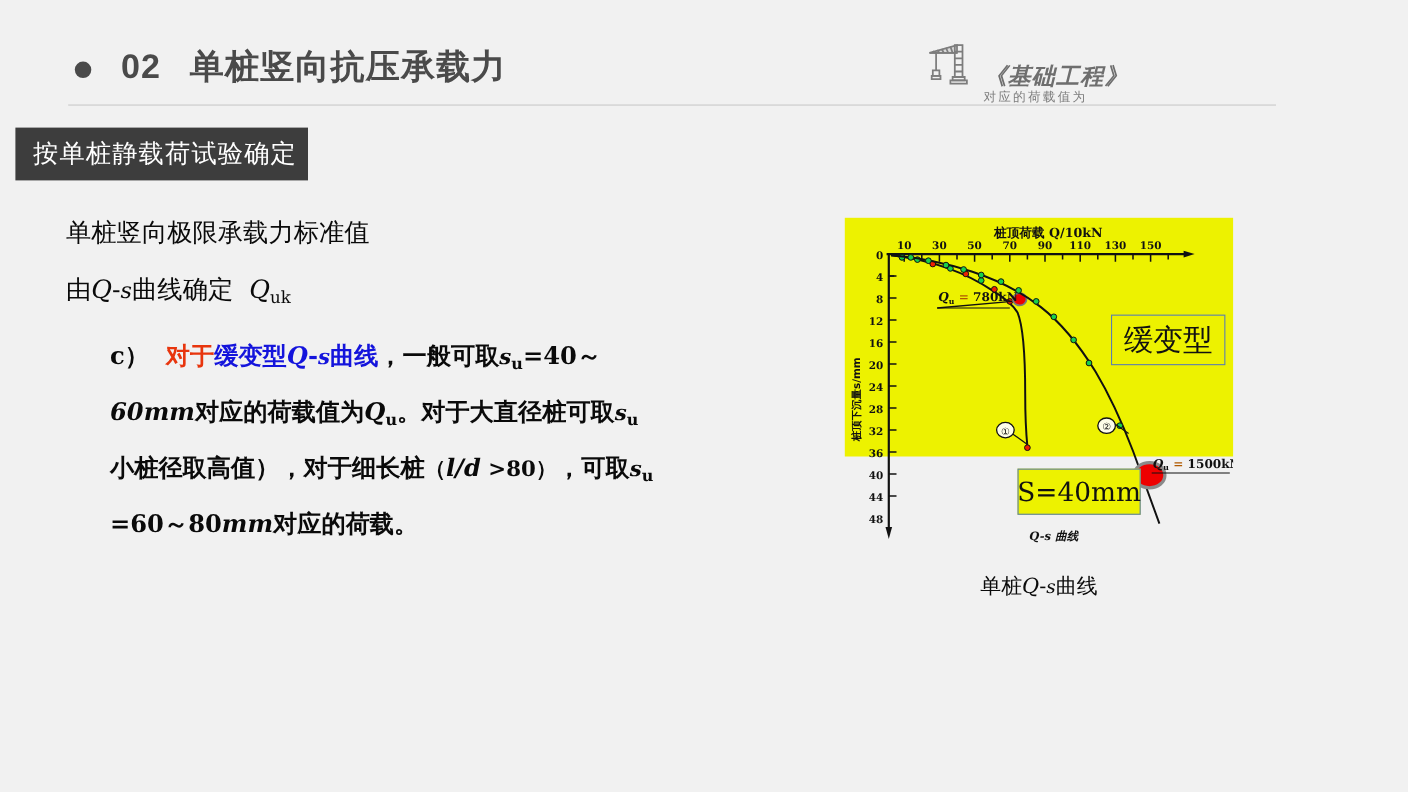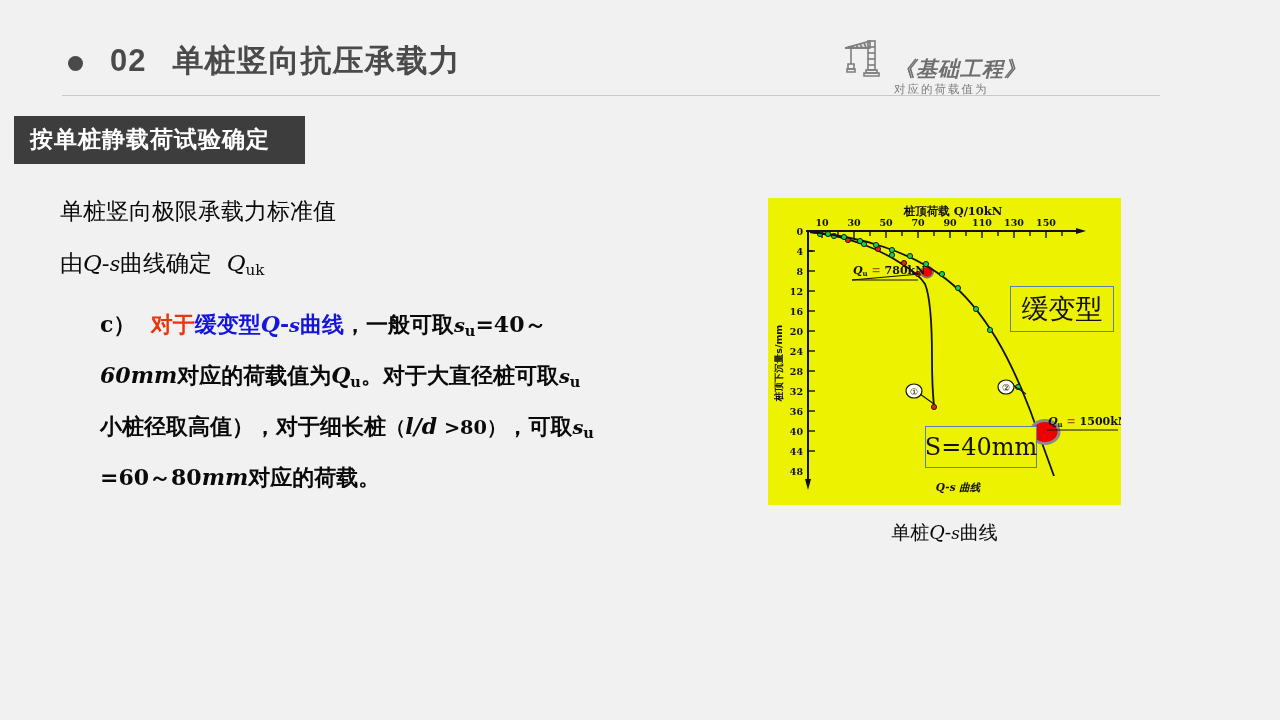--- a/index.html
+++ b/index.html
@@ -40,22 +40,22 @@
   }
   .logo-sub{
     font-family:"Liberation Sans","DejaVu Sans",sans-serif;
     font-size:11.5px;color:#7d7d7d;letter-spacing:2px;margin-top:5px;white-space:nowrap;
   }
 
   
   .sect-tag{
     position:absolute;left:14px;top:116px;
     background:#3d3d3d;color:#ffffff;
-    padding:8px 35px 9px 16px;
-    font-size:23px;font-weight:bold;
+    padding:8px 10px 9px 16px;
+    font-size:23px;font-weight:normal;
     letter-spacing:1px;white-space:nowrap;
     font-family:"Liberation Sans","DejaVu Sans",sans-serif;
   }
 
   
   .body-text{position:absolute;left:0;top:180px;width:760px;}
   .lead{
     font-family:"DejaVu Serif","Liberation Serif",serif;
     font-size:23px;color:#0a0a0a;white-space:nowrap;
   }
@@ -70,21 +70,21 @@
     font-weight:bold;
   }
   .para .ln{display:block;white-space:nowrap;}
   .red{color:#e8350d;}
   .blue{color:#1414dc;}
   em.it{font-style:italic;}
   .sub{font-size:0.66em;vertical-align:-0.28em;font-style:normal;}
   .small{font-size:0.88em;}
 
   
-  .fig{position:absolute;left:768px;top:198px;width:353px;height:307px;}
+  .fig{position:absolute;left:768px;top:198px;width:353px;height:217px;}
   .fig-canvas{position:absolute;inset:0;background:#edf200;}
   .fig svg{position:absolute;left:0;top:0;}
   .fig-caption{
     position:absolute;left:768px;top:520px;width:353px;
     text-align:center;
     font-family:"DejaVu Serif","Liberation Serif",serif;
     font-size:19px;color:#0a0a0a;white-space:nowrap;
   }
 
   .cbox{

